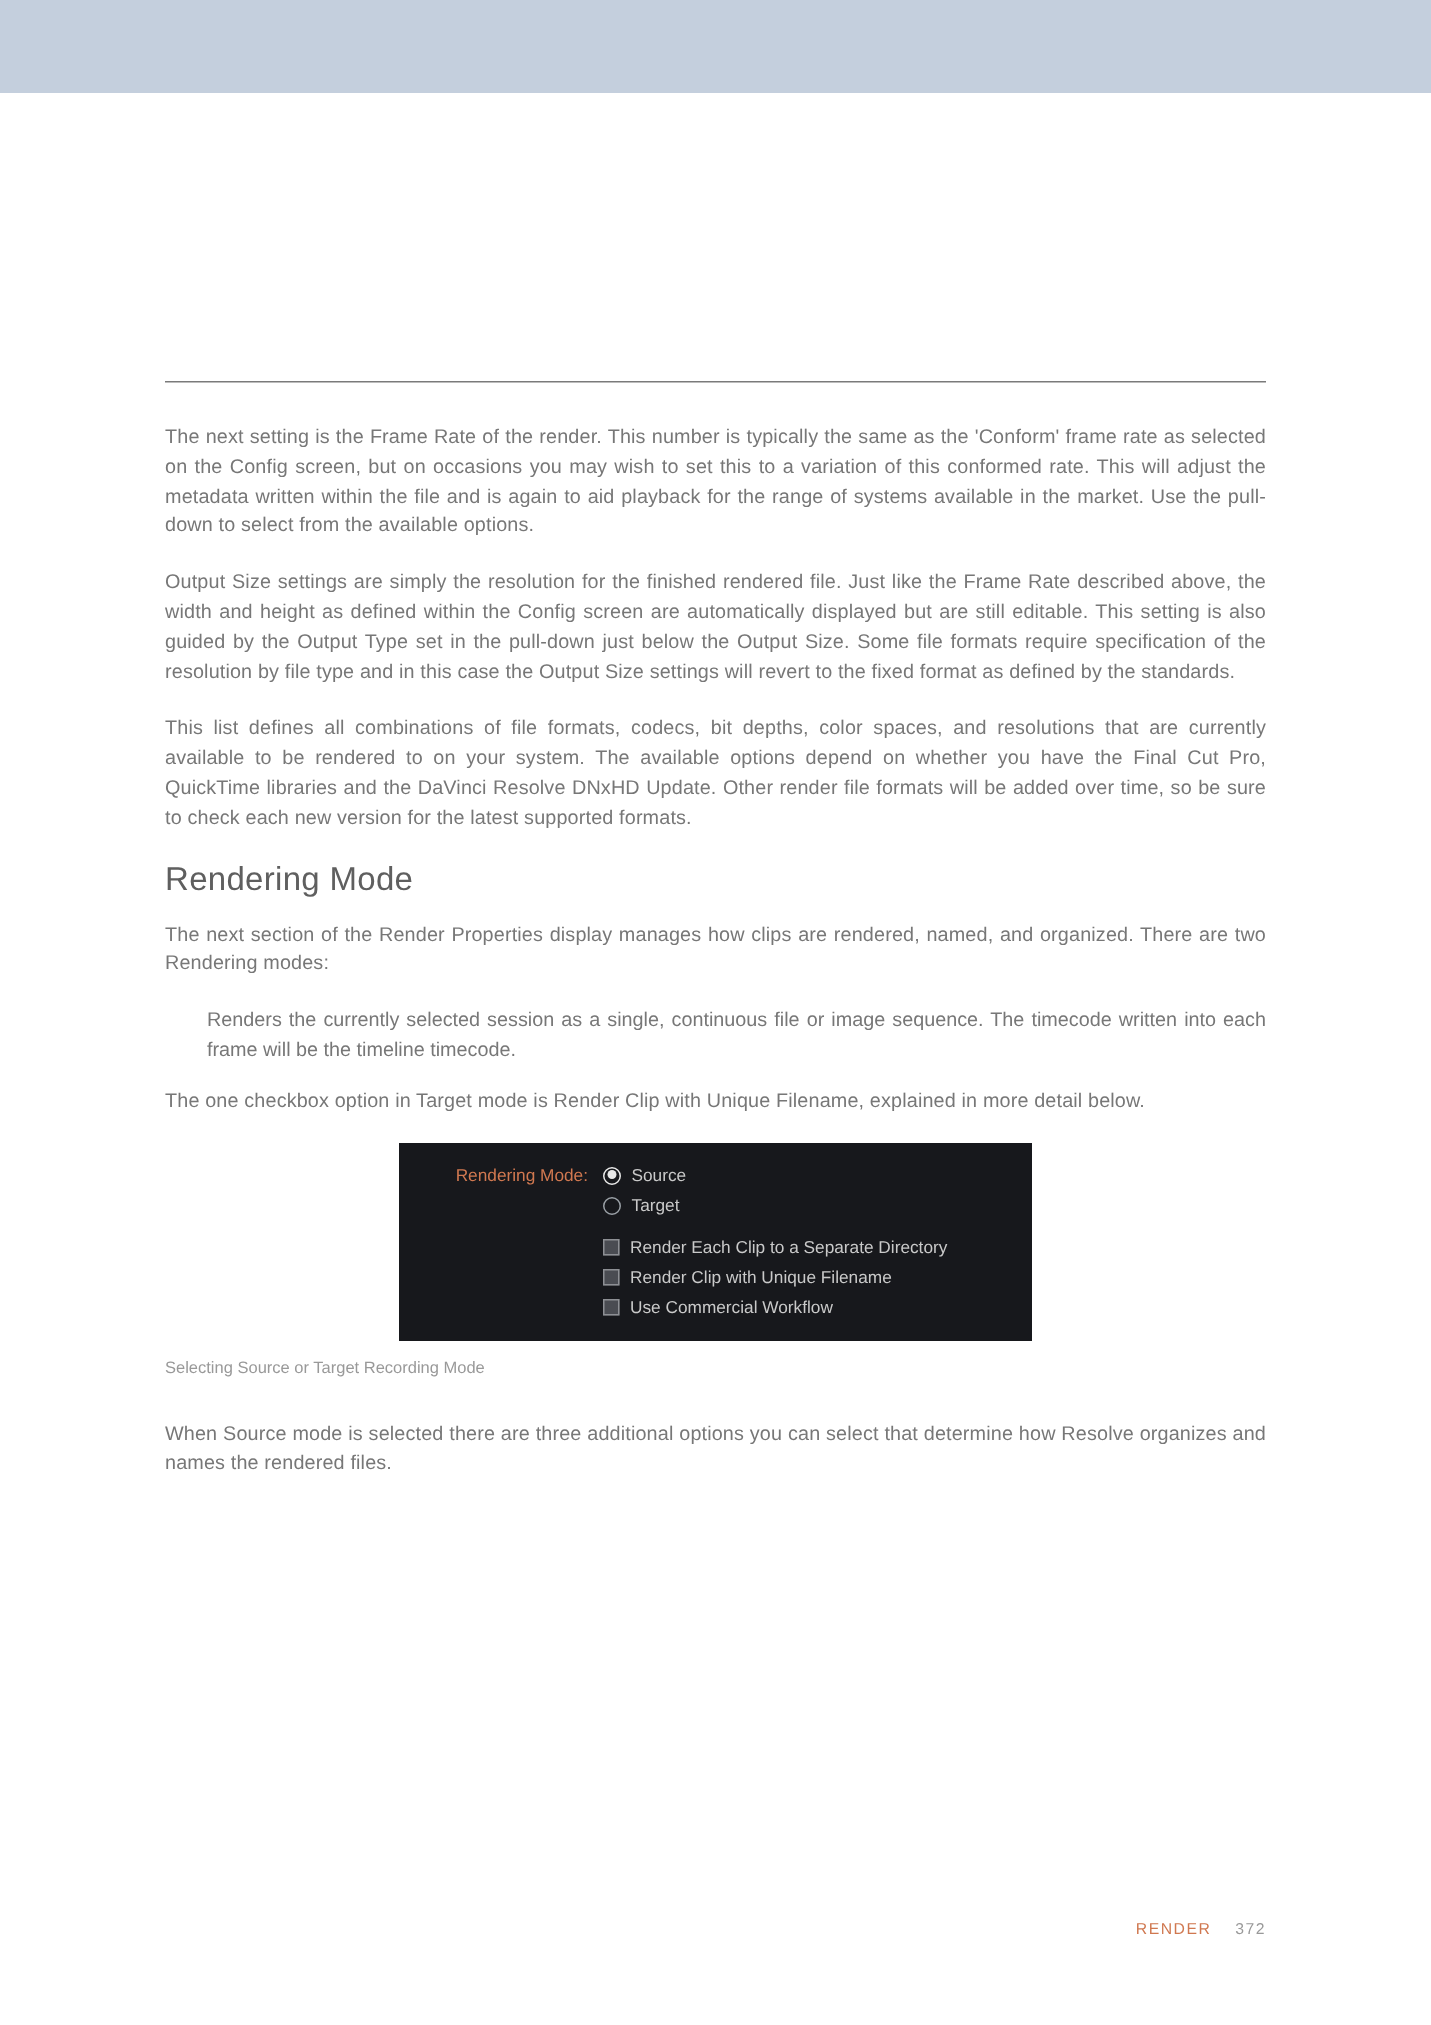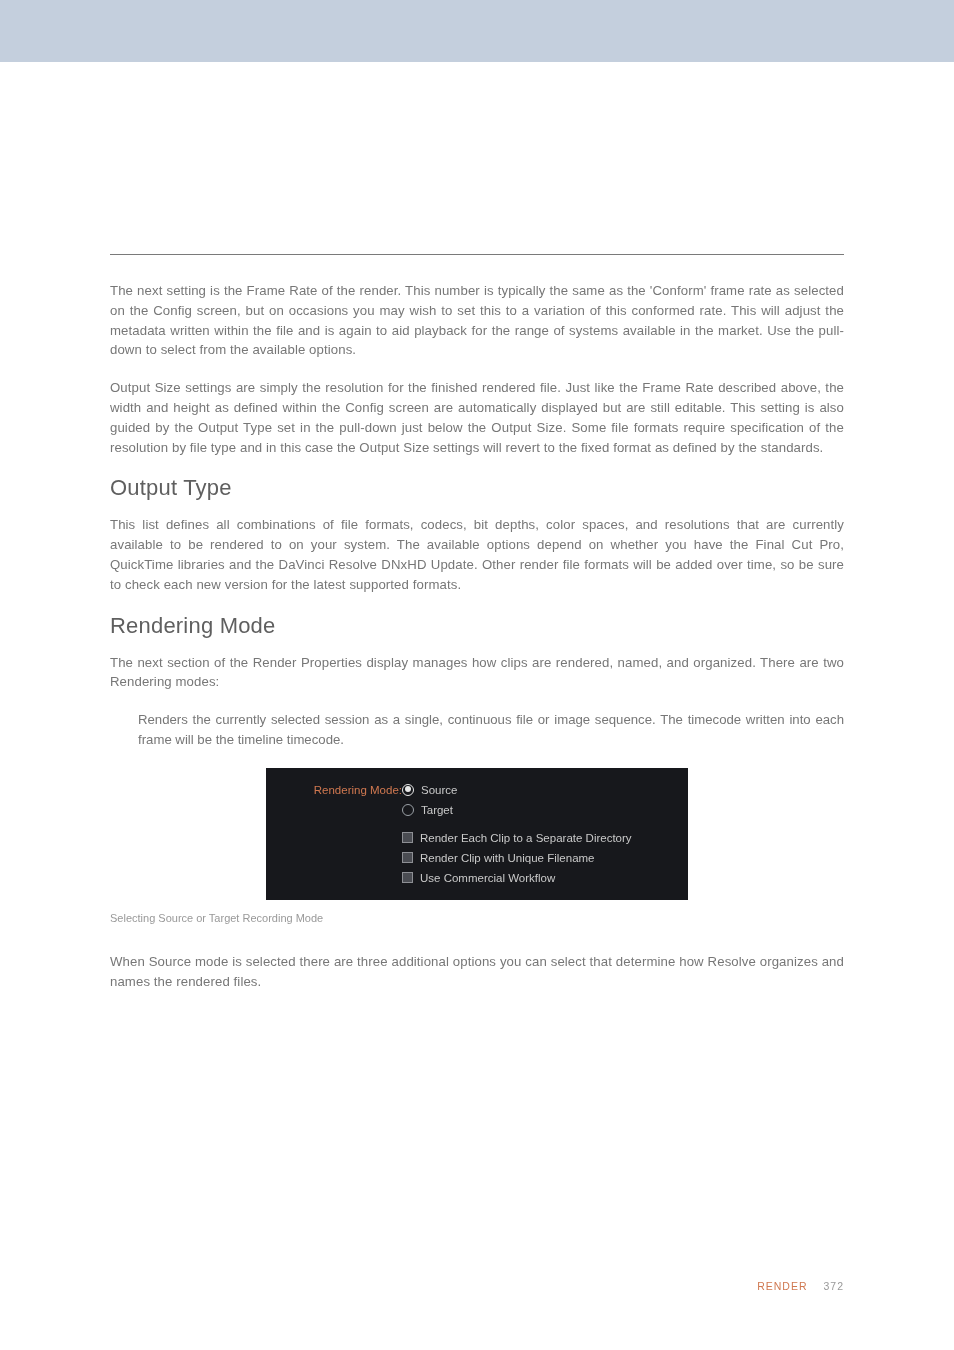--- a/index.html
+++ b/index.html
@@ -69,20 +69,21 @@
     color: #b8b8b8;
   }
   .fig-row {
     display: flex;
     align-items: center;
     padding: 4px 0 4px 0;
   }
   .fig-label-col {
     flex: 0 0 136px;
     text-align: right;
+    padding-right: 10px;
     color: #d07850;
     font-size: 11.5px;
   }
   .fig-control-col {
     flex: 1;
     display: flex;
     align-items: center;
     gap: 7px;
     color: #c9c9c9;
   }
@@ -135,32 +136,32 @@
 
 <div class="top-band"></div>
 
 <div class="page">
 
   <div class="divider"></div>
 
   <p class="body-text">The next setting is the Frame Rate of the render. This number is typically the same as the 'Conform' frame rate as selected on the Config screen, but on occasions you may wish to set this to a variation of this conformed rate. This will adjust the metadata written within the file and is again to aid playback for the range of systems available in the market. Use the pull-down to select from the available options.</p>
   <p class="body-text">Output Size settings are simply the resolution for the finished rendered file. Just like the Frame Rate described above, the width and height as defined within the Config screen are automatically displayed but are still editable. This setting is also guided by the Output Type set in the pull-down just below the Output Size. Some file formats require specification of the resolution by file type and in this case the Output Size settings will revert to the fixed format as defined by the standards.</p>
 
-  <h2>Output Type</h2>
   <p class="body-text">This list defines all combinations of file formats, codecs, bit depths, color spaces, and resolutions that are currently available to be rendered to on your system. The available options depend on whether you have the Final Cut Pro, QuickTime libraries and the DaVinci Resolve DNxHD Update. Other render file formats will be added over time, so be sure to check each new version for the latest supported formats.</p>
 
   <h2>Rendering Mode</h2>
   <p class="body-text">The next section of the Render Properties display manages how clips are rendered, named, and organized. There are two Rendering modes:</p>
 
   <div class="deflist">
     <div class="defrow">
       <div class="desc">Renders the currently selected session as a single, continuous file or image sequence. The timecode written into each frame will be the timeline timecode.</div>
     </div>
   </div>
 
+  <p class="body-text">The one checkbox option in Target mode is Render Clip with Unique Filename, explained in more detail below.</p>
 
   <div class="figure">
     <div class="fig-row">
       <div class="fig-label-col">Rendering Mode:</div>
       <div class="fig-control-col">
         <span class="radio selected"></span>
         <span>Source</span>
       </div>
     </div>
     <div class="fig-row">

